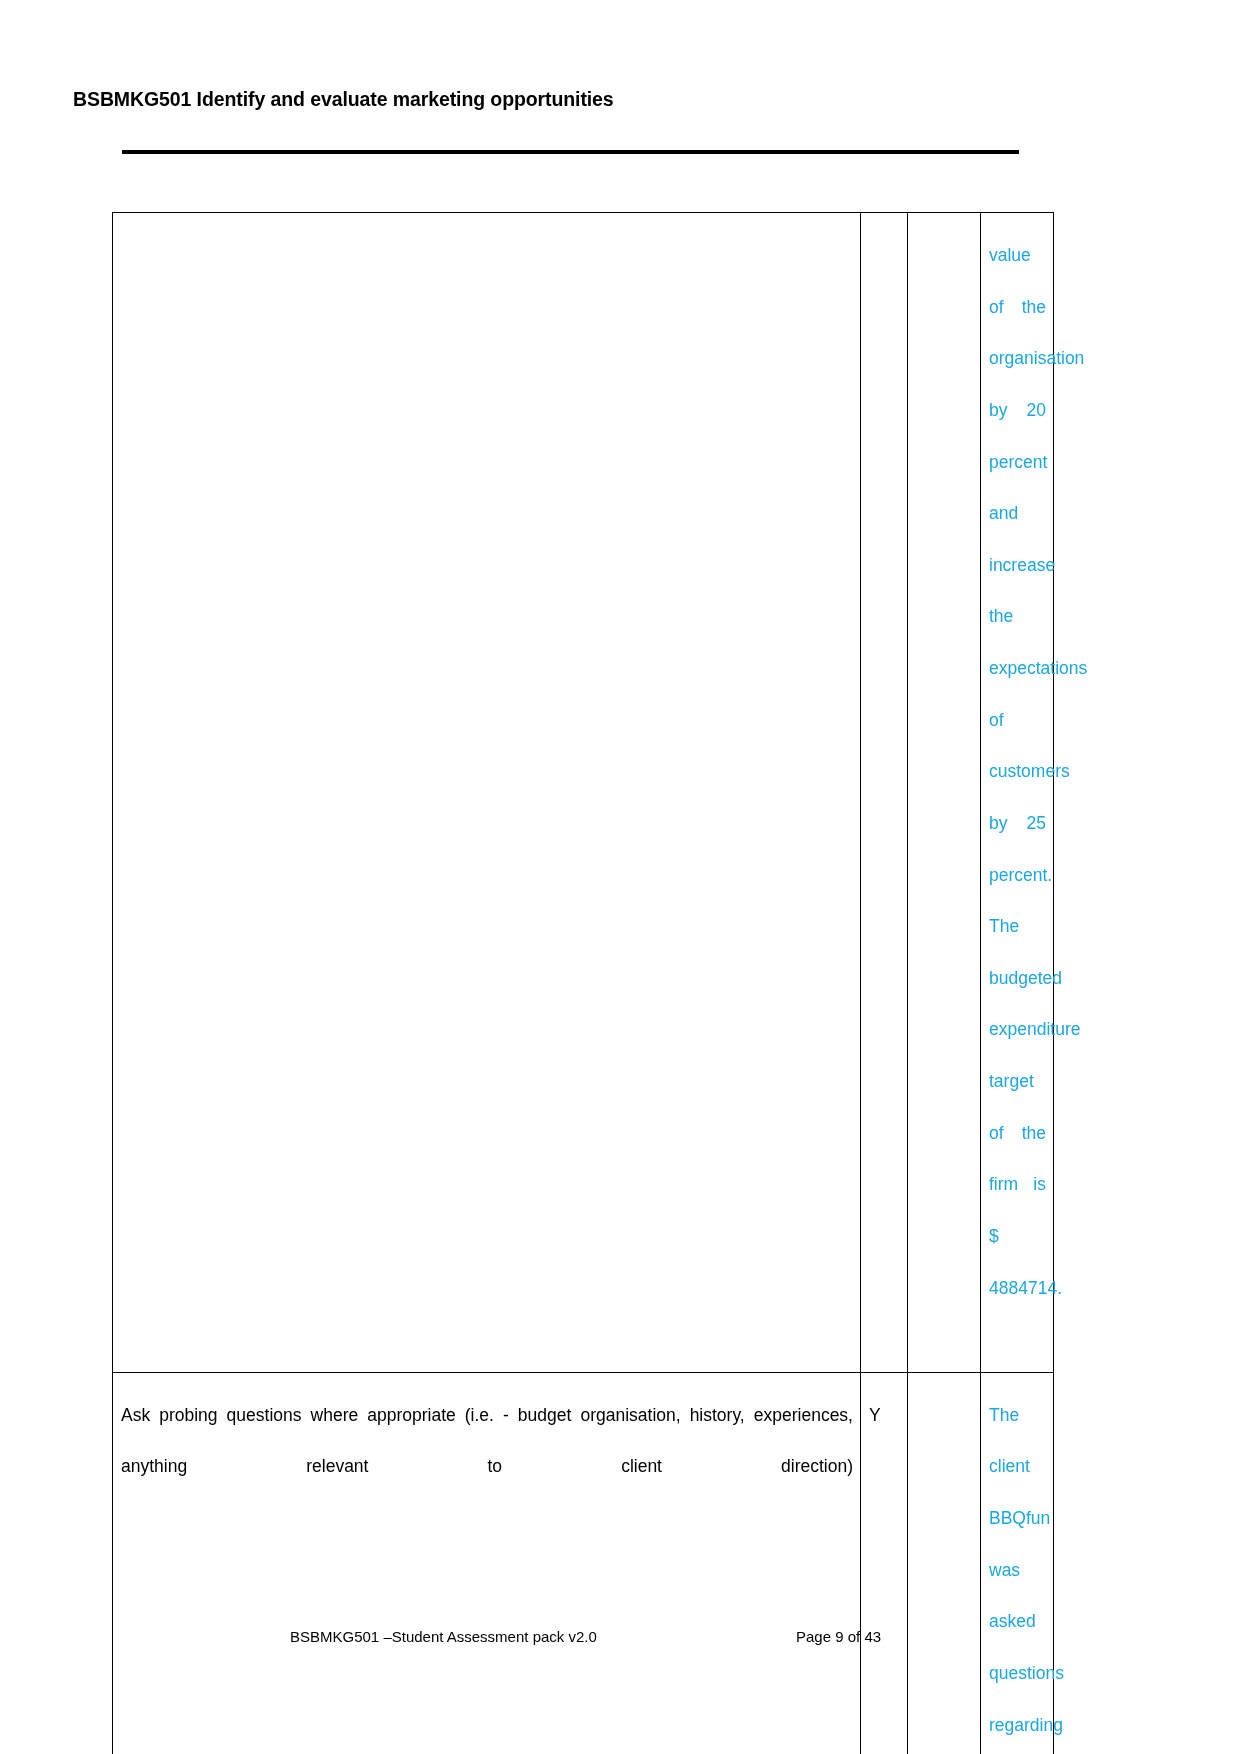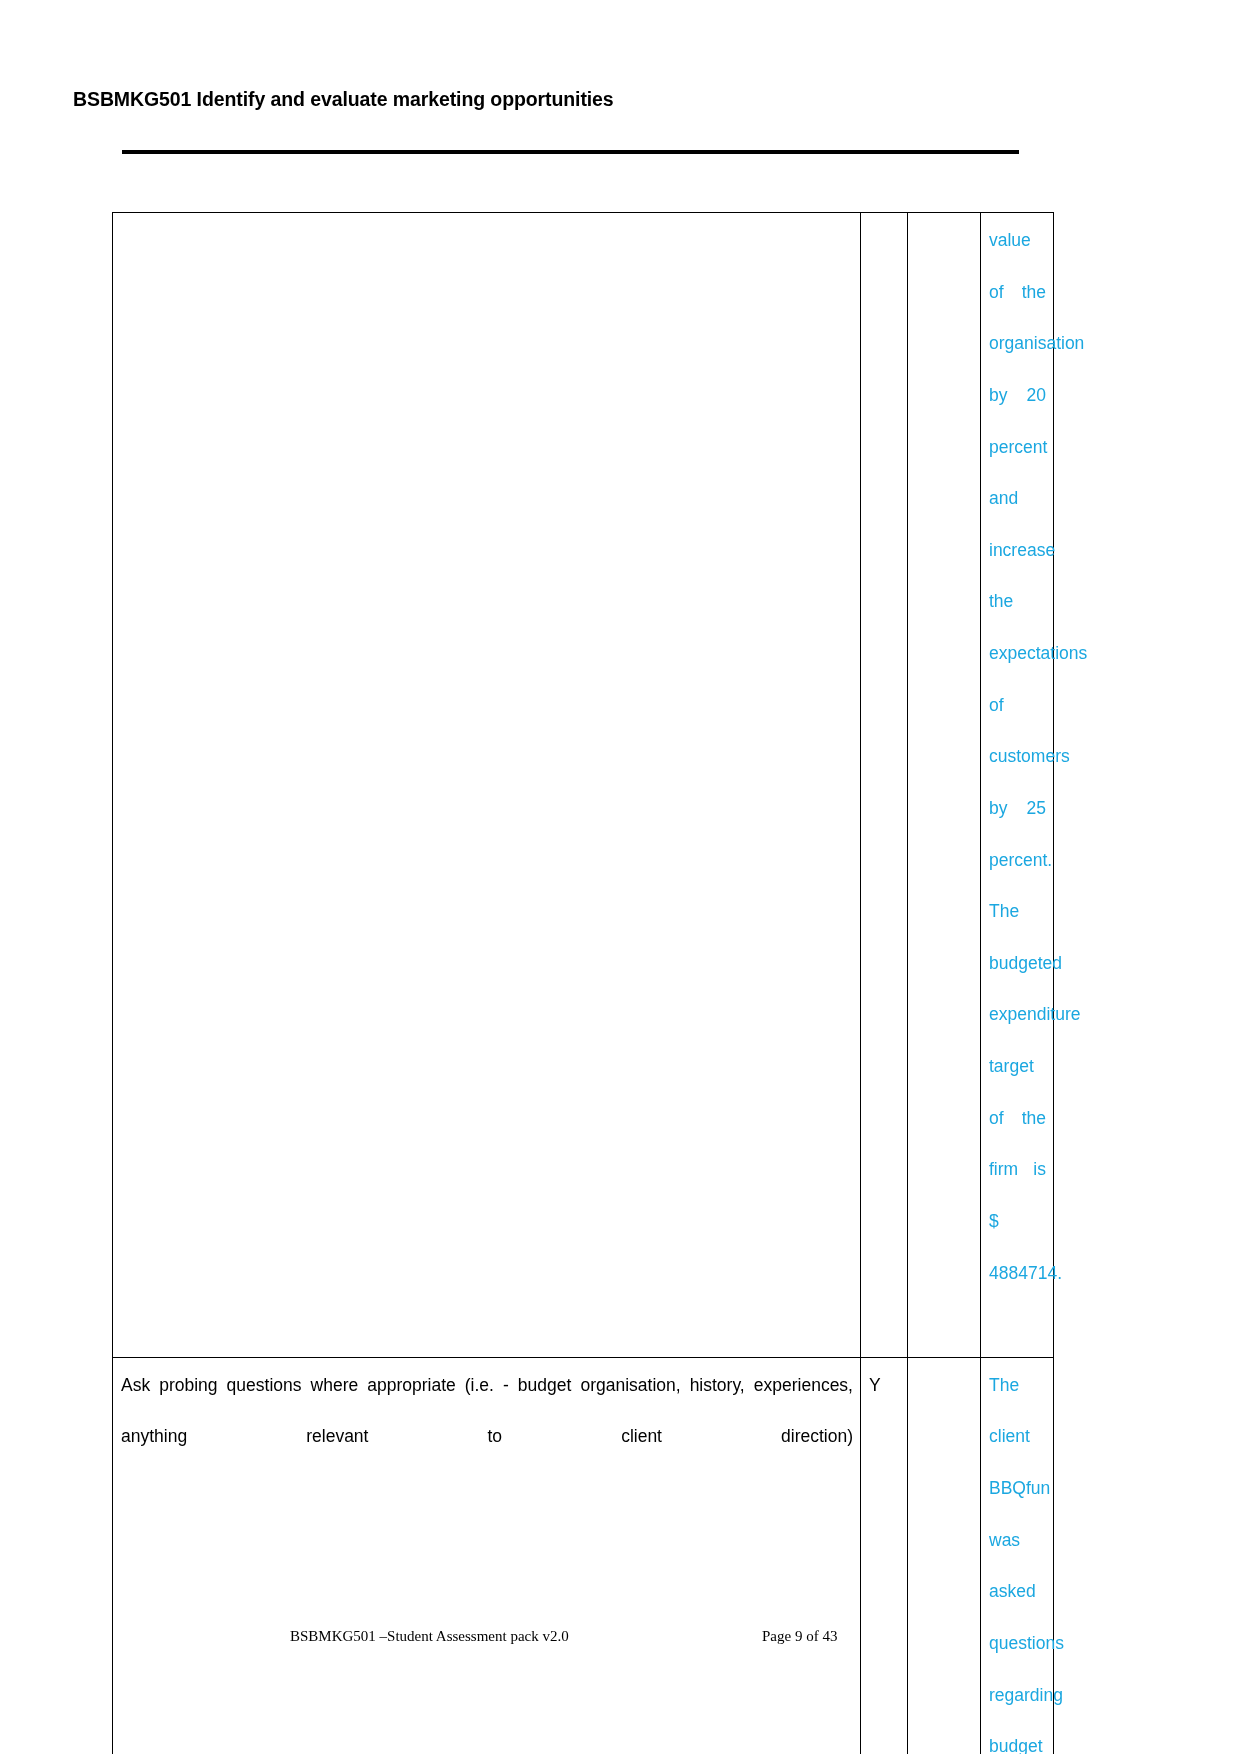--- a/index.html
+++ b/index.html
@@ -73,21 +73,21 @@
     position: absolute;
     left: 112px;
     top: 212px;
     width: 941px;
     border-collapse: collapse;
     table-layout: fixed;
   }
   #assessment-table td {
     border: 1px solid #000000;
     vertical-align: top;
-    padding: 2px 7px 6px 8px;
+    padding: 17px 7px 6px 8px;
     font-size: 17.5px;
     line-height: 2.95;
     text-align: justify;
     text-justify: inter-word;
   }
   .col-criteria { width: 748px; }
   .col-yn       { width: 47px;  }
   .col-blank    { width: 73px;  }
   .col-comment  { width: 73px;  }
 
@@ -124,31 +124,30 @@
   tr#row-probing   td { height: 592px; }
 
   
   #page-footer {
     position: absolute;
     left: 0;
     top: 1628px;
     width: 1241px;
     height: 40px;
     font-size: 15px;
-    font-family: Liberation Serif, serif;
   }
   #footer-doc-label {
     position: absolute;
     left: 290px;
     top: 0;
     white-space: nowrap;
   }
   #footer-page-number {
     position: absolute;
-    left: 762px;
+    left: 796px;
     top: 0;
     white-space: nowrap;
   }
 </style>
 </head>
 <body>
 
 <div id="page-header">
 
   <div id="header-title">BSBMKG501 Identify and evaluate marketing opportunities</div>

